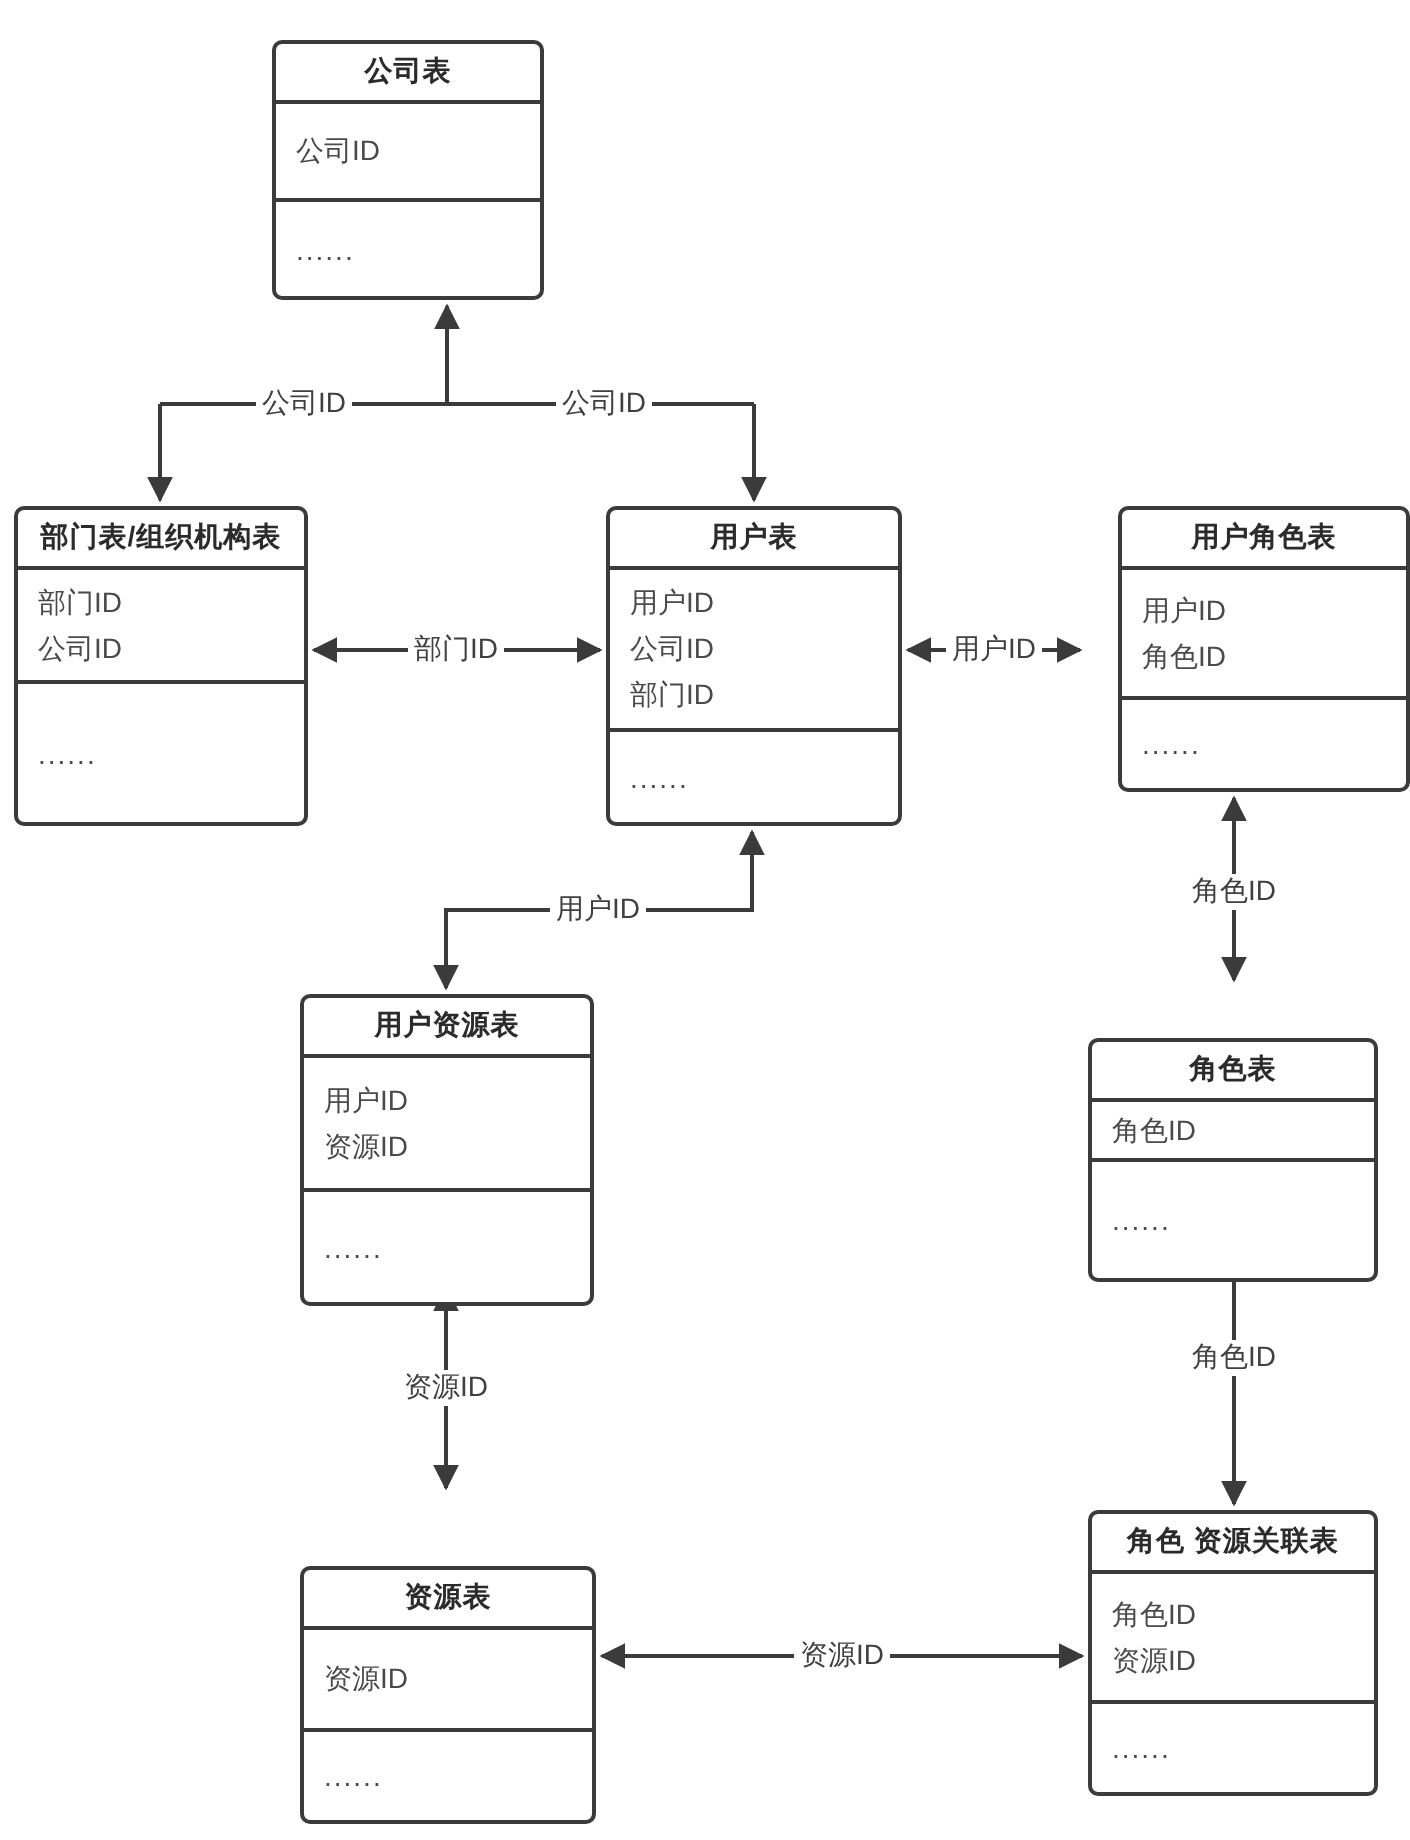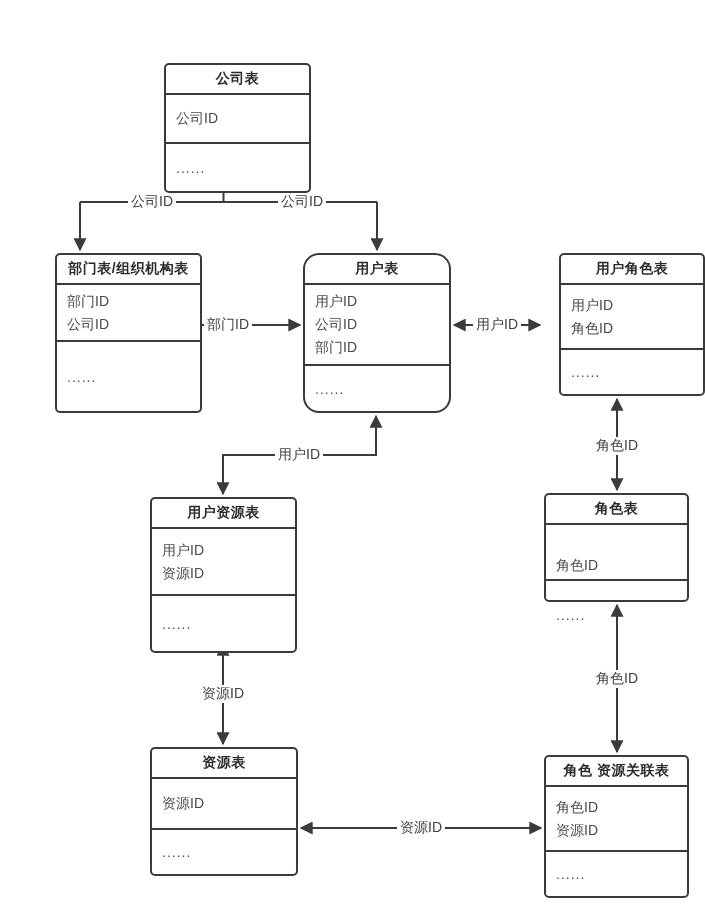--- a/index.html
+++ b/index.html
@@ -103,38 +103,38 @@
       <path d="M 617 399 V 490" marker-start="url(#arr)" marker-end="url(#arr)"></path>
 
       <path d="M 223 644 V 744" marker-start="url(#arr)" marker-end="url(#arr)"></path>
 
       <path d="M 617 605 V 752" marker-start="url(#arr)" marker-end="url(#arr)"></path>
 
       <path d="M 301 828 H 541" marker-start="url(#arr)" marker-end="url(#arr)"></path>
     </g>
   </svg>
 
-  <div class="table" style="left:164px; top:20px; width:147px; height:130px;margin-top:43px;">
+  <div class="table" style="left:136px; top:20px; width:136px; height:130px;">
     <div class="t-header">公司表</div>
     <div class="t-fields" style="height:49px;">
       <span>公司ID</span>
     </div>
     <div class="t-more">......</div>
   </div>
 
-  <div class="table" style="left:7px; top:253px; width:147px; height:160px;margin-left:48px;">
+  <div class="table" style="left:7px; top:253px; width:147px; height:160px;">
     <div class="t-header">部门表/组织机构表</div>
     <div class="t-fields" style="height:57px;">
       <span>部门ID</span>
       <span>公司ID</span>
     </div>
     <div class="t-more">......</div>
   </div>
 
-  <div class="table" style="left:303px; top:253px; width:148px; height:160px;border-radius:16px;">
+  <div class="table" style="left:303px; top:253px; width:148px; height:160px;">
     <div class="t-header">用户表</div>
     <div class="t-fields" style="height:81px;">
       <span>用户ID</span>
       <span>公司ID</span>
       <span>部门ID</span>
     </div>
     <div class="t-more">......</div>
   </div>
 
   <div class="table" style="left:543px; top:253px; width:146px; height:143px;margin-left:16px;">
@@ -148,29 +148,29 @@
 
   <div class="table" style="left:150px; top:497px; width:147px; height:156px;">
     <div class="t-header">用户资源表</div>
     <div class="t-fields" style="height:67px;">
       <span>用户ID</span>
       <span>资源ID</span>
     </div>
     <div class="t-more">......</div>
   </div>
 
-  <div class="table" style="left:544px; top:493px; width:145px; height:109px;gap:26px;">
+  <div class="table" style="left:544px; top:519px; width:145px; height:122px;">
     <div class="t-header">角色表</div>
     <div class="t-fields" style="height:30px;">
       <span>角色ID</span>
     </div>
     <div class="t-more">......</div>
   </div>
 
-  <div class="table" style="left:150px; top:747px; width:148px; height:129px;">
+  <div class="table" style="left:150px; top:783px; width:148px; height:129px;">
     <div class="t-header">资源表</div>
     <div class="t-fields" style="height:51px;">
       <span>资源ID</span>
     </div>
     <div class="t-more">......</div>
   </div>
 
   <div class="table" style="left:544px; top:755px; width:145px; height:143px;">
     <div class="t-header">角色 资源关联表</div>
     <div class="t-fields" style="height:65px;">

